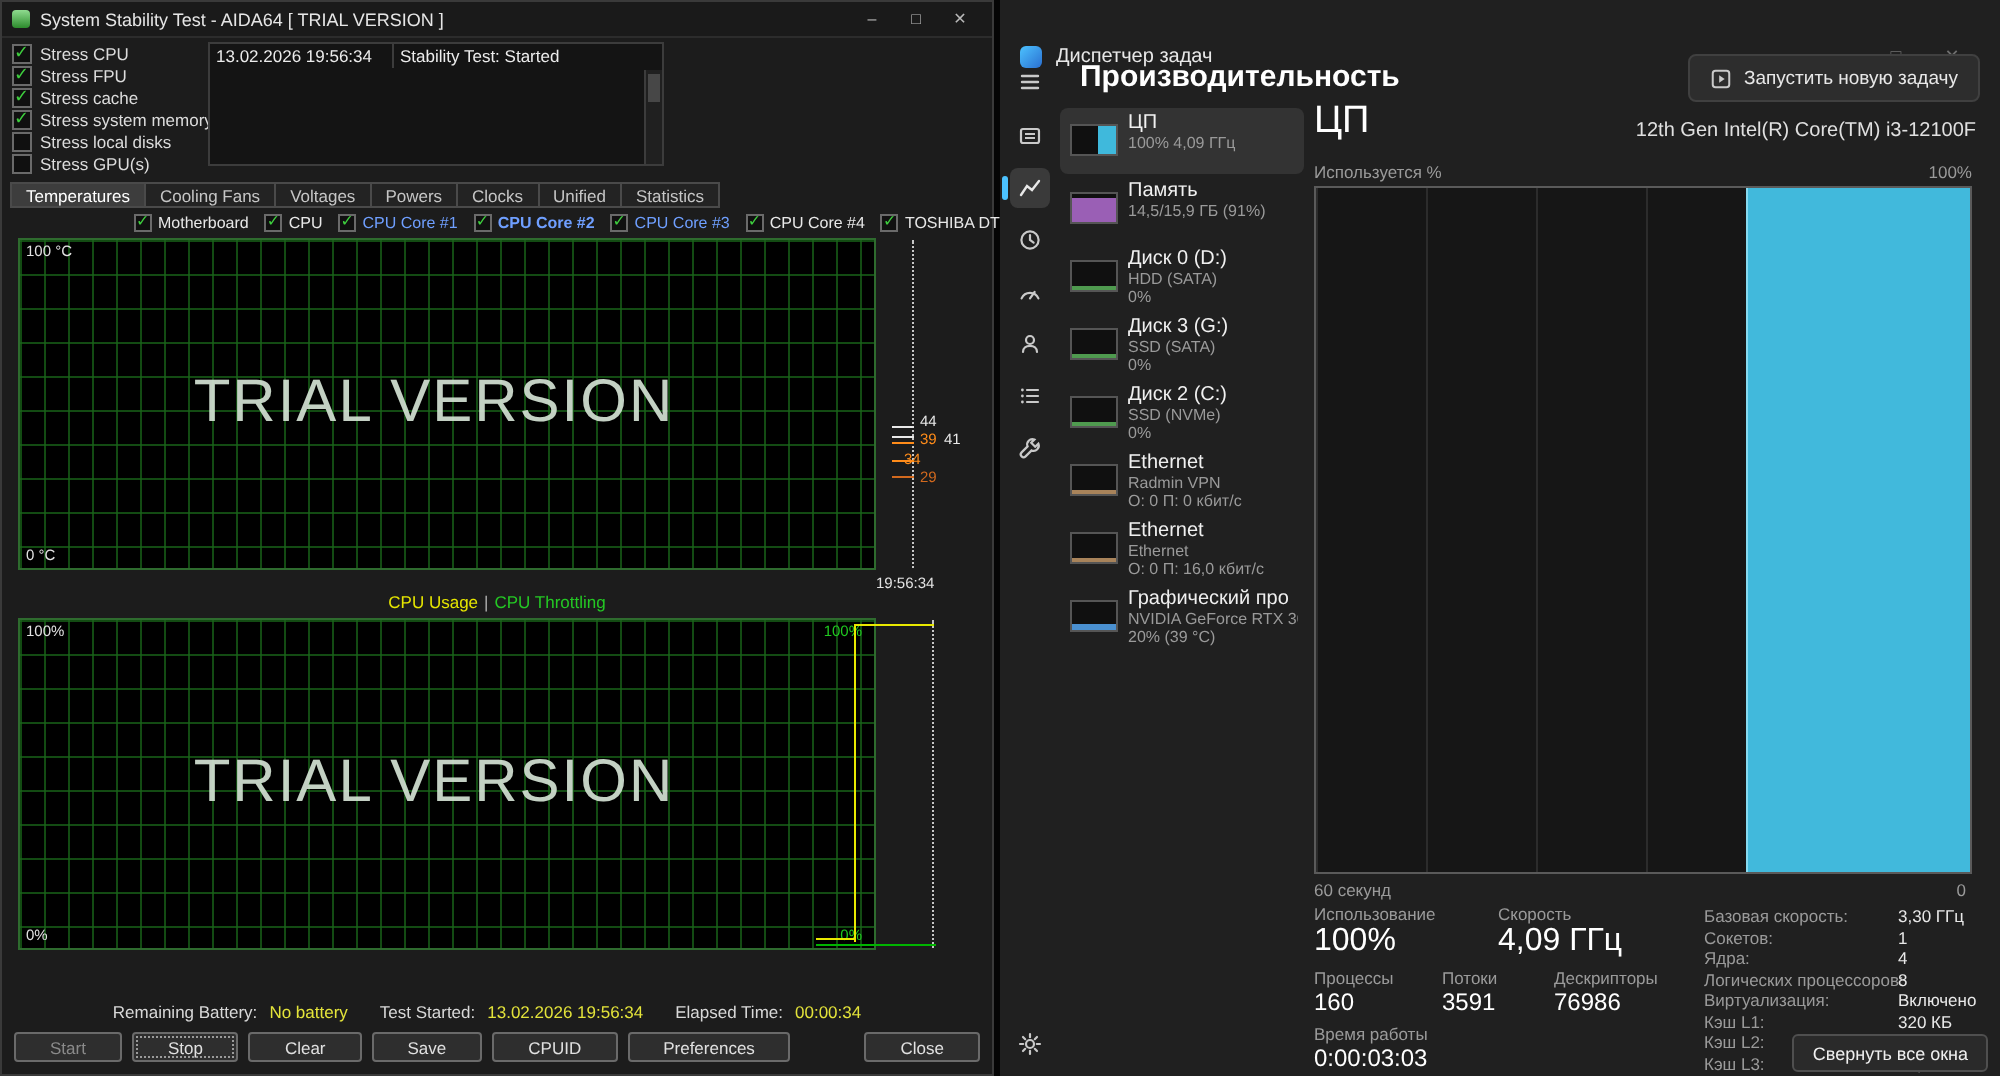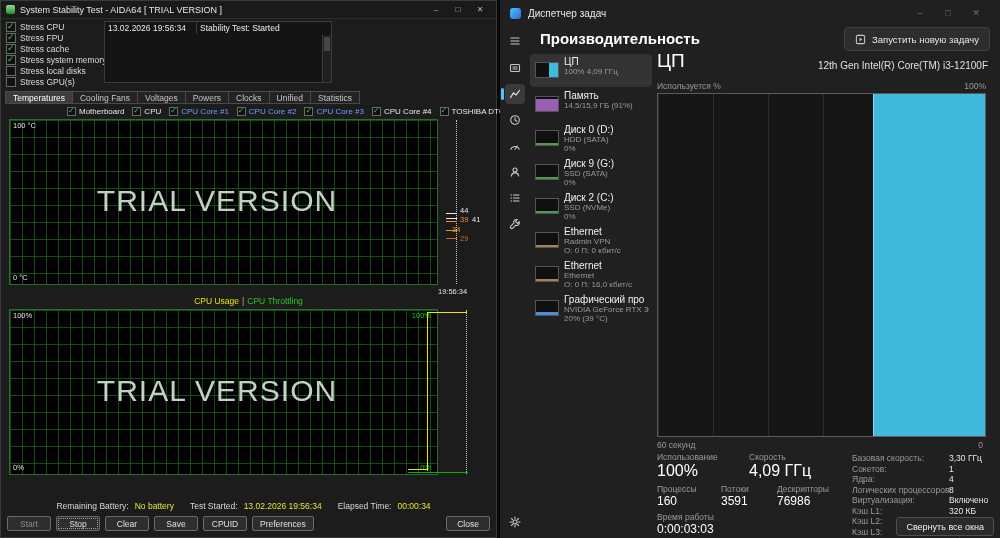--- a/index.html
+++ b/index.html
@@ -55,28 +55,28 @@
   .a-g2head{position:absolute;left:0;right:0;top:295px;text-align:center;font-size:8.5px;}
   .a-g2head .u{color:#e6e600;} .a-g2head .sep{color:#b0b0b0;padding:0 3px;} .a-g2head .t{color:#24c824;}
   .g2seg{position:absolute;background:#e8e800;}
   .g2throttle{position:absolute;background:#00b400;height:1px;}
 
   .a-status{position:absolute;left:0;right:0;top:498px;height:13px;display:flex;justify-content:center;align-items:center;gap:6px;font-size:8.5px;color:#d8d8d8;white-space:nowrap;}
   .a-status .val{color:#e3e33a;margin-right:10px;}
 
   .a-btns{position:absolute;left:6px;right:6px;top:515px;height:15px;display:flex;gap:5px;}
   .a-btn{min-width:44px;height:15px;background:#2e2e2e;border:1px solid #6a6a6a;border-radius:2px;font-size:8.5px;color:#e0e0e0;
-         display:flex;align-items:center;justify-content:center;padding:0 7px;box-sizing:border-box;white-space:nowrap;}
+         display:flex;align-items:center;justify-content:center;padding:0 17px;box-sizing:border-box;white-space:nowrap;}
   .a-btn.start{color:#8a8a8a;}
   .a-btn.stop{outline:1px dotted #9a9a9a;outline-offset:-3px;}
   .a-btn.close{margin-left:auto;}
 
   
   .tm{position:absolute;left:500px;top:0;width:500px;height:538px;background:#202020;}
-  .tm-titlebar{position:absolute;left:0;top:0;right:0;height:26px;display:flex;align-items:center;gap:7px;padding:0 10px;}
+  .tm-titlebar{position:absolute;left:0;top:0;right:0;height:26px;display:flex;align-items:center;gap:7px;padding:15px 10px;}
   .tm-appicon{width:11px;height:11px;border-radius:3px;background:linear-gradient(135deg,#4cc2ff,#2a6fd0);flex:0 0 auto;}
   .tm-title{font-size:10px;color:#e8e8e8;}
   .tm-wbtns{margin-left:auto;display:flex;}
   .tm-wbtn{width:28px;height:20px;color:#6f6f6f;font-size:9px;display:flex;align-items:center;justify-content:center;}
 
   .tm-header-title{position:absolute;left:40px;top:30px;font-size:15px;font-weight:700;color:#fff;}
   .tm-runbtn{position:absolute;right:10px;top:27px;height:22px;padding:0 10px;display:flex;align-items:center;gap:6px;
              background:#2d2d2d;border:1px solid #404040;border-radius:4px;font-size:9.5px;color:#e8e8e8;white-space:nowrap;}
 
   .tm-rail-item{position:absolute;left:5px;width:20px;height:20px;display:flex;align-items:center;justify-content:center;border-radius:4px;color:#c9c9c9;}
@@ -192,21 +192,21 @@
       <span class="a-leg">
           <span class="cb checked"></span>
           <span style="color: rgb(232, 232, 232);">CPU</span>
         </span>
       <span class="a-leg">
           <span class="cb checked"></span>
           <span style="color: rgb(111, 159, 255);">CPU Core #1</span>
         </span>
       <span class="a-leg">
           <span class="cb checked"></span>
-          <span style="color: rgb(111, 159, 255);">CPU Core #2</span>
+          <span style="color: rgb(111, 159, 255); font-weight: bold;">CPU Core #2</span>
         </span>
       <span class="a-leg">
           <span class="cb checked"></span>
           <span style="color: rgb(111, 159, 255);">CPU Core #3</span>
         </span>
       <span class="a-leg">
           <span class="cb checked"></span>
           <span style="color: rgb(232, 232, 232);">CPU Core #4</span>
         </span>
       <span class="a-leg">
@@ -363,21 +363,21 @@
           <span class="fill"></span>
         </span>
       <div class="tm-card-name">Диск 0 (D:)</div>
       <div class="tm-card-sub">HDD (SATA)</div>
       <div class="tm-card-sub">0%</div>
     </div>
     <div class="tm-card" style="top:156px;">
       <span class="tm-thumb th-disk">
           <span class="fill"></span>
         </span>
-      <div class="tm-card-name">Диск 9 (G:)</div>
+      <div class="tm-card-name">Диск 3 (G:)</div>
       <div class="tm-card-sub">SSD (SATA)</div>
       <div class="tm-card-sub">0%</div>
     </div>
     <div class="tm-card" style="top:190px;">
       <span class="tm-thumb th-disk">
           <span class="fill"></span>
         </span>
       <div class="tm-card-name">Диск 2 (C:)</div>
       <div class="tm-card-sub">SSD (NVMe)</div>
       <div class="tm-card-sub">0%</div>

